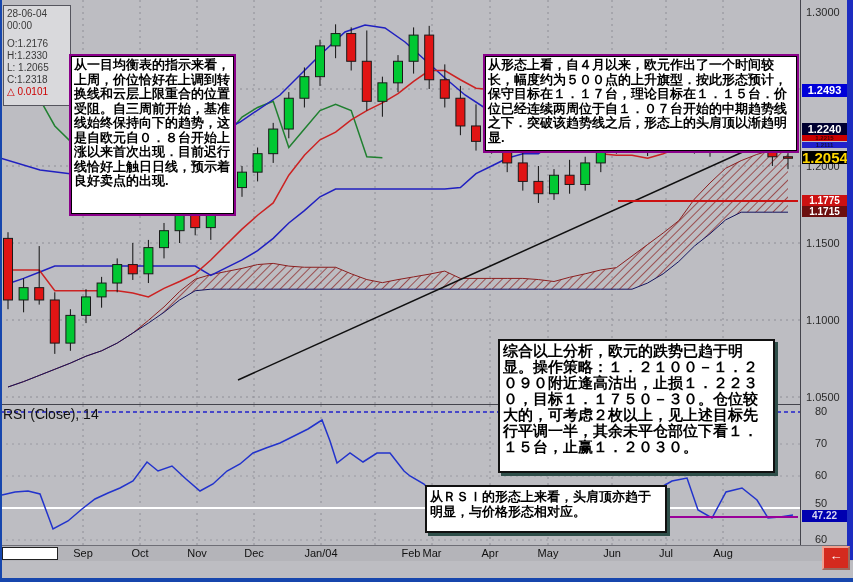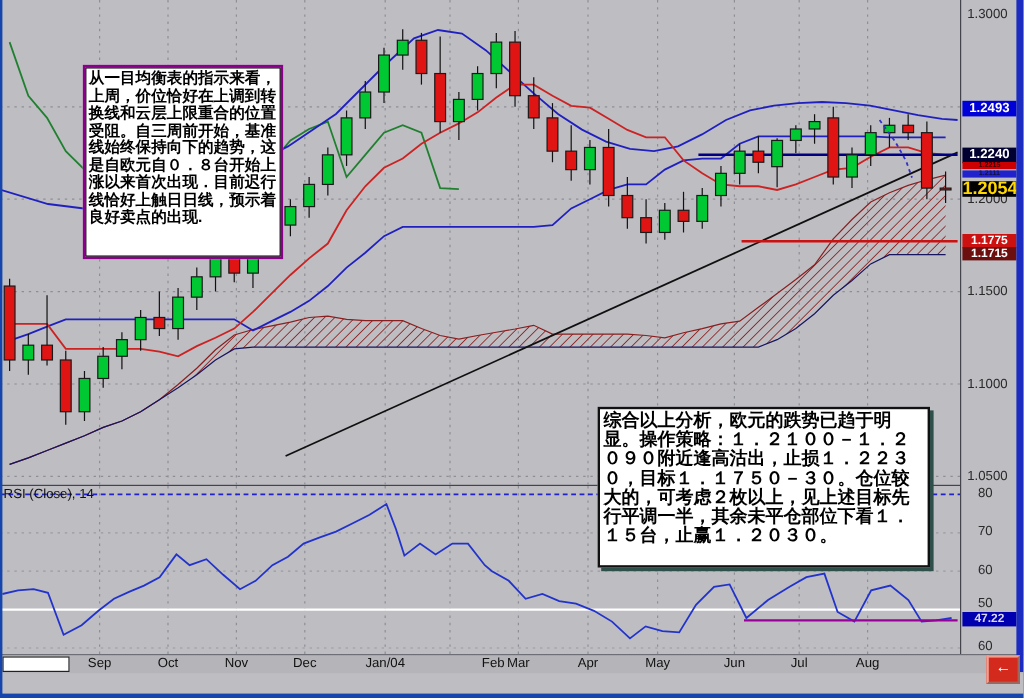--- a/index.html
+++ b/index.html
@@ -51,21 +51,21 @@
      font-size:13px;line-height:14.5px;padding:2px 3px;}
   #pattern-note{left:483px;top:6px;width:306px;height:91px;
      border:2px solid #8a008a;box-shadow:inset 0 0 0 1px #000;
      font-size:13px;line-height:14.5px;padding:2px 3px;}
   #strategy-note{left:498px;top:291px;width:267px;height:126px;
      border:2px solid #111;box-shadow:3px 3px 0 #2f4f4a;
      font-size:15px;line-height:16px;padding:2px 3px;}
   #rsi-note{left:425px;top:437px;width:232px;height:40px;
      border:2px solid #111;box-shadow:3px 3px 0 #2f4f4a;
      font-size:13px;line-height:15px;padding:2px 3px;}
-  #rsi-label{position:absolute;left:3px;top:1px;font-size:11px;color:#111;z-index:4;}
+  #rsi-label{position:absolute;left:3px;top:1px;font-size:14px;color:#111;z-index:4;}
 </style>
 </head>
 <body>
 
 <div id="app">
 
   <div id="main-pane" class="pane">
     <svg id="price-svg" width="800" height="404">
         <defs>
           <pattern id="hatch" width="6" height="6" patternUnits="userSpaceOnUse" patternTransform="rotate(45)">
@@ -223,23 +223,35 @@
         <line x1="0" y1="39" x2="800" y2="39" stroke="#9a9aa2" stroke-width="1" stroke-dasharray="2,4"></line>
         <line x1="0" y1="71" x2="800" y2="71" stroke="#9a9aa2" stroke-width="1" stroke-dasharray="2,4"></line>
         <line x1="0" y1="135" x2="800" y2="135" stroke="#9a9aa2" stroke-width="1" stroke-dasharray="2,4"></line>
         <line x1="0" y1="7" x2="800" y2="7" stroke="#2222cc" stroke-width="1.5" stroke-dasharray="4,3"></line>
         <line x1="0" y1="103" x2="800" y2="103" stroke="#ffffff" stroke-width="2"></line>
         <polyline points="2,90 15,87 28,86 40,89 53,124 68,116 82,104 95,94 108,88 120,83 133,76 147,57 158,66 172,61 186,74 200,86 213,79 227,66 240,59 253,48 266,43 280,38 294,31 308,24 322,15 330,36 337,58 350,48 363,57 377,48 390,48 404,66 410,71 424,79 438,94 452,90 466,96 480,98 495,104 510,113 525,127 538,117 552,121 566,122 580,99 595,84 608,82 622,110 640,95 658,84 672,76 687,73 698,105 712,113 726,87 742,83 757,95 768,113 780,112 793,110" fill="none" stroke="#2233cc" stroke-width="1.5"></polyline>
         <line x1="620" y1="112" x2="798" y2="112" stroke="#990099" stroke-width="2"></line>
       </svg>
   </div>
 
+  <div id="info-panel">
+    <div>28-06-04</div>
+    <div>00:00</div>
+    <div style="height:6px"></div>
+    <div>O:1.2176</div>
+    <div>H:1.2330</div>
+    <div>L: 1.2065</div>
+    <div>C:1.2318</div>
+    <div id="info-change" style="color: rgb(204, 0, 0);">△  0.0101</div>
+  </div>
 
   <div id="ichimoku-note" class="note-box">从一目均衡表的指示来看，上周，价位恰好在上调到转换线和云层上限重合的位置受阻。自三周前开始，基准线始终保持向下的趋势，这是自欧元自０．８台开始上涨以来首次出现．目前迟行线恰好上触日日线，预示着良好卖点的出现.</div>
+  <div id="pattern-note" class="note-box">从形态上看，自４月以来，欧元作出了一个时间较长，幅度约为５００点的上升旗型．按此形态预计，保守目标在１．１７台，理论目标在１．１５台．价位已经连续两周位于自１．０７台开始的中期趋势线之下．突破该趋势线之后，形态上的头肩顶以渐趋明显.</div>
   <div id="strategy-note" class="note-box">综合以上分析，欧元的跌势已趋于明显。操作策略：１．２１００－１．２０９０附近逢高沽出，止损１．２２３０，目标１．１７５０－３０。仓位较大的，可考虑２枚以上，见上述目标先行平调一半，其余未平仓部位下看１．１５台，止赢１．２０３０。</div>
+  <div id="rsi-note" class="note-box">从ＲＳＩ的形态上来看，头肩顶亦趋于明显，与价格形态相对应。</div>
 
   <div id="price-axis">
       <div class="scale-label" style="top: 6px;">1.3000</div>
       <div class="scale-label" style="top: 160px;">1.2000</div>
       <div class="scale-label" style="top: 237px;">1.1500</div>
       <div class="scale-label" style="top: 314px;">1.1000</div>
       <div class="scale-label" style="top: 391px;">1.0500</div>
       <div class="rsi-scale-label" style="top: 405px;">80</div>
       <div class="rsi-scale-label" style="top: 437px;">70</div>
       <div class="rsi-scale-label" style="top: 469px;">60</div>

